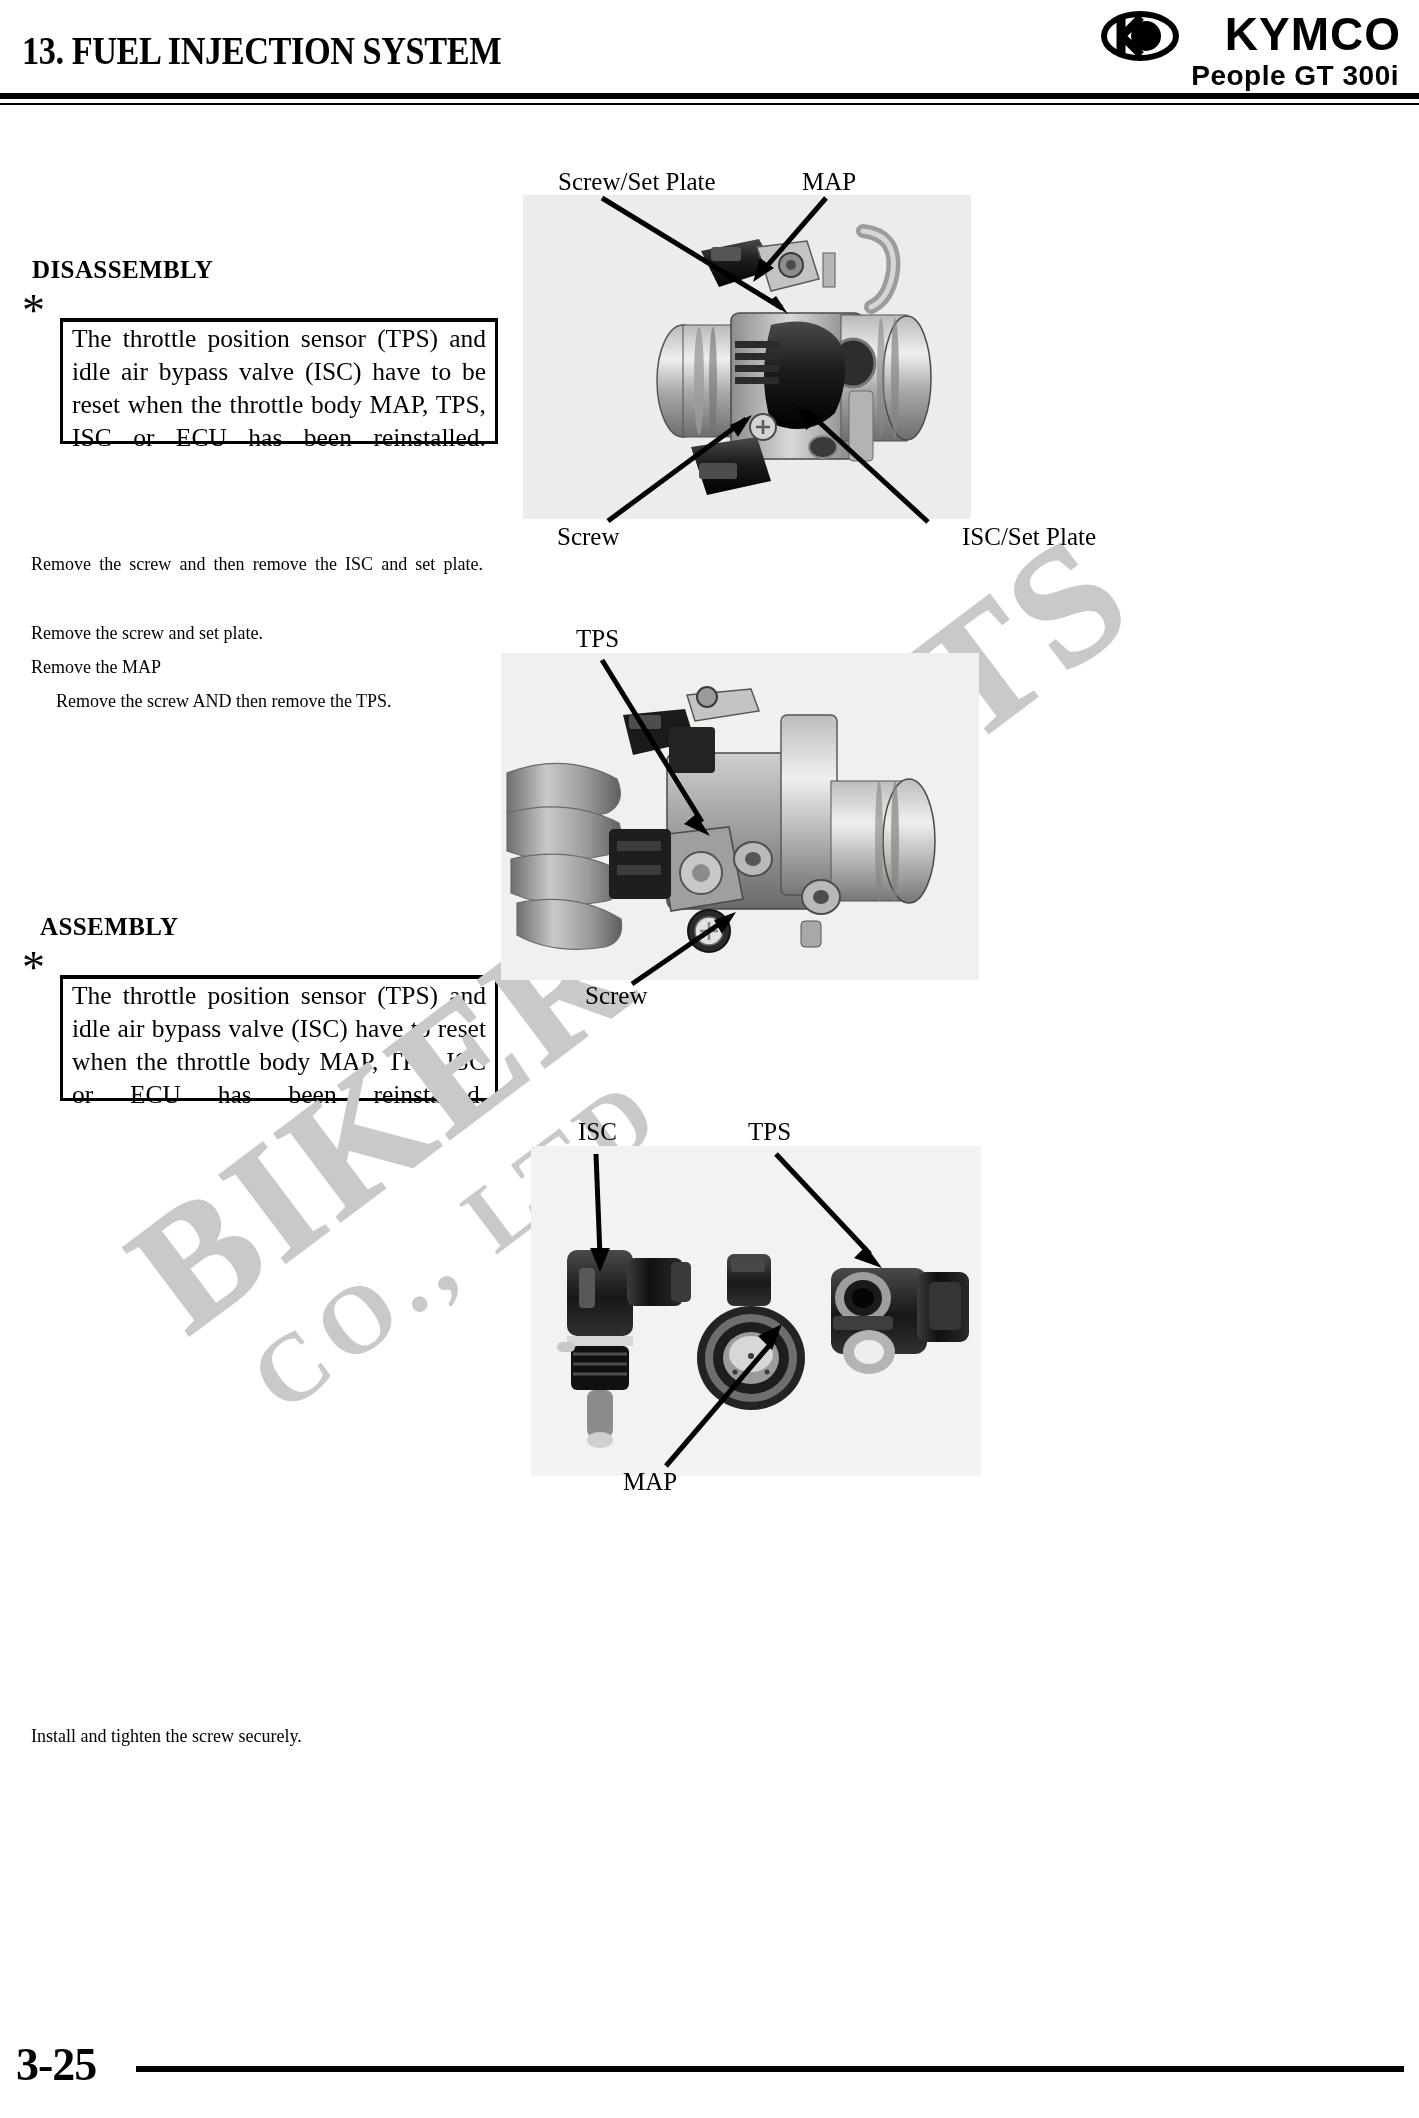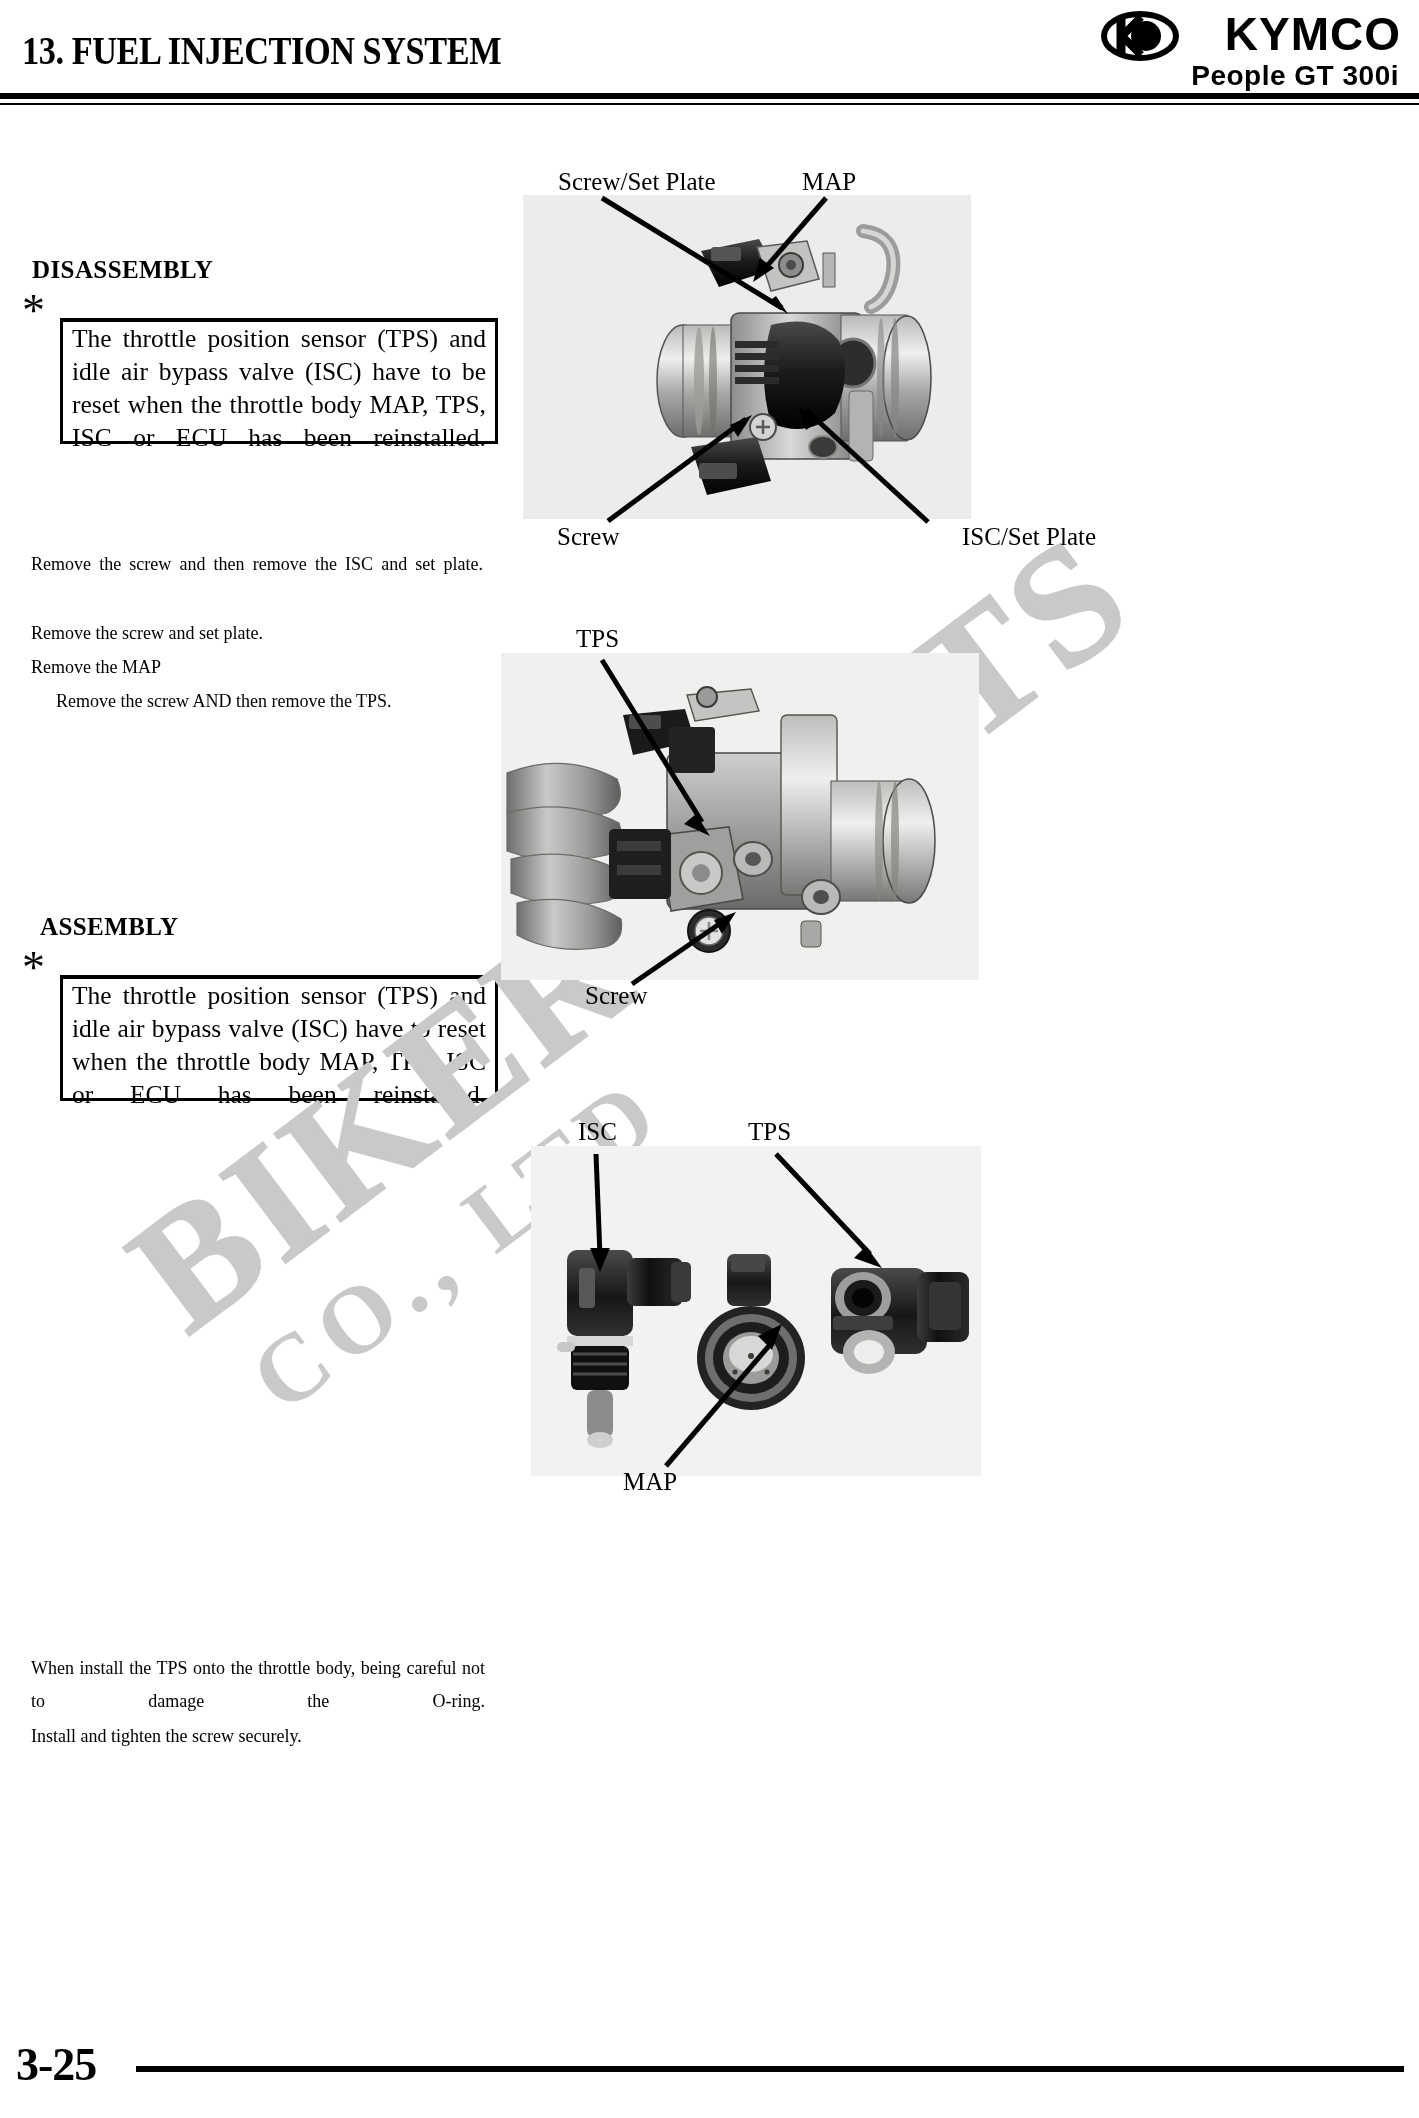--- a/index.html
+++ b/index.html
@@ -282,21 +282,20 @@
 
   <div class="note-block" style="left:22px; top:953px;">
     <div class="note-asterisk">*</div>
     <div class="note-toprule" style="width:436px;"></div>
     <div class="note-box" style="width:438px; height:126px;">
         <div class="note-text">The throttle position sensor (TPS) and idle air bypass valve (ISC) have to reset when the throttle body MAP, TPS, ISC or ECU has been reinstalled.</div>
     </div>
   </div>
 
 
-  <div class="col-left body-para" style="left:31px; top:1652px; width:454px;">When install the TPS onto the throttle body, being careful not to damage the O-ring.</div>
 
   <div class="col-left body-para nojust" style="left:31px; top:1720px; width:454px;">Install and tighten the screw securely.</div>
 
   <div class="photo" style="left:523px; top:195px; width:448px; height:324px;">
     <svg class="photo-inner" viewBox="0 0 448 324" preserveAspectRatio="none">
       <defs>
         <linearGradient id="metal1" x1="0" y1="0" x2="0" y2="1">
           <stop offset="0%" stop-color="#b9b9b7"></stop>
           <stop offset="30%" stop-color="#efefed"></stop>
           <stop offset="60%" stop-color="#a9a9a7"></stop>

